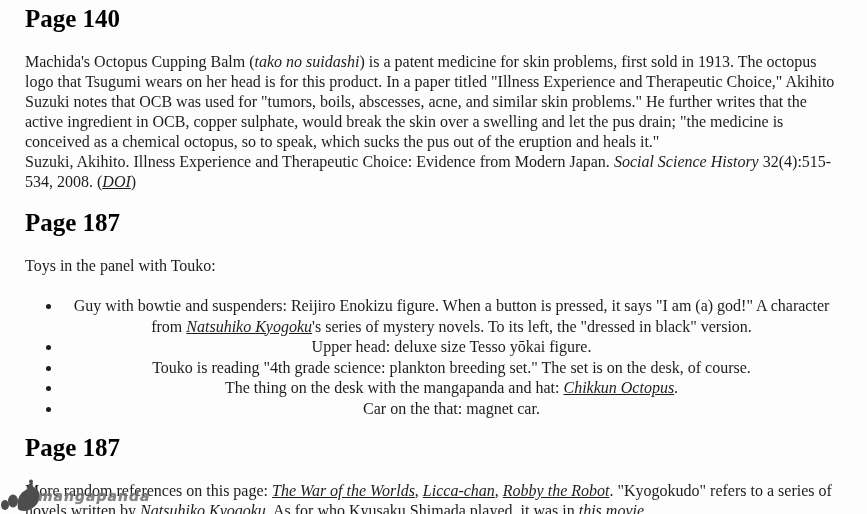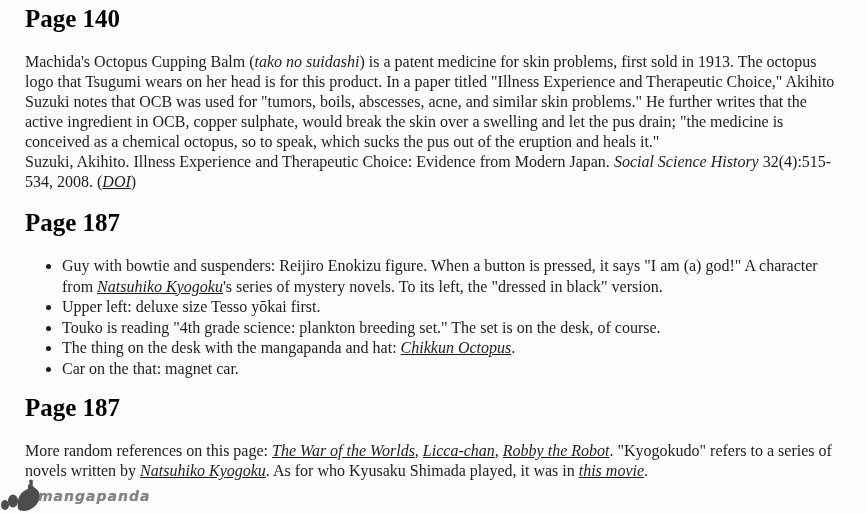--- a/index.html
+++ b/index.html
@@ -28,20 +28,21 @@
     font-weight: bold;
     color: #000000;
     margin: 18px 0 22px 0;
   }
   #doc h2:first-child { margin-top: 0; }
   #doc p { margin: 0 0 20px 0; }
   #doc ul {
     margin: 14px 0 18px 0;
     padding-left: 37px;
     list-style-type: disc;
+    text-align: center;
   }
   #doc li { line-height: 20.5px; }
   .it { font-style: italic; }
   .lnk {
     color: inherit;
     text-decoration: underline;
     cursor: pointer;
     font-style: italic;
   }
   #watermark {
@@ -66,23 +67,24 @@
     margin-left: -4px;
   }
 </style>
 </head>
 <body>
 
 <main id="doc">
     <h2>Page 140</h2>
     <p><span>Machida's Octopus Cupping Balm (</span><span class="it">tako no suidashi</span><span>) is a patent medicine for skin problems, first sold in 1913. The octopus logo that Tsugumi wears on her head is for this product. In a paper titled "Illness Experience and Therapeutic Choice," Akihito Suzuki notes that OCB was used for "tumors, boils, abscesses, acne, and similar skin problems." He further writes that the active ingredient in OCB, copper sulphate, would break the skin over a swelling and let the pus drain; "the medicine is conceived as a chemical octopus, so to speak, which sucks the pus out of the eruption and heals it."</span><br><span>Suzuki, Akihito. Illness Experience and Therapeutic Choice: Evidence from Modern Japan. </span><span class="it">Social Science History</span><span> 32(4):515-534, 2008. (</span><a class="lnk" href="#">DOI</a><span>)</span></p>
     <h2>Page 187</h2>
+    <p><span>Toys in the panel with Touko:</span></p>
     <ul>
       <li><span>Guy with bowtie and suspenders: Reijiro Enokizu figure. When a button is pressed, it says "I am (a) god!" A character from </span><a class="lnk" href="#">Natsuhiko Kyogoku</a><span>'s series of mystery novels. To its left, the "dressed in black" version.</span></li>
-      <li><span>Upper left: deluxe size Tesso yōkai first.</span></li>
+      <li><span>Upper head: deluxe size Tesso yōkai figure.</span></li>
       <li><span>Touko is reading "4th grade science: plankton breeding set." The set is on the desk, of course.</span></li>
       <li><span>The thing on the desk with the mangapanda and hat: </span><a class="lnk" href="#">Chikkun Octopus</a><span>.</span></li>
       <li><span>Car on the that: magnet car.</span></li>
     </ul>
     <h2>Page 187</h2>
     <p><span>More random references on this page: </span><a class="it lnk" href="#">The War of the Worlds</a><span>, </span><a class="lnk" href="#">Licca-chan</a><span>, </span><a class="lnk" href="#">Robby the Robot</a><span>. "Kyogokudo" refers to a series of novels written by </span><a class="lnk" href="#">Natsuhiko Kyogoku</a><span>. As for who Kyusaku Shimada played, it was in </span><a class="lnk" href="#">this movie</a><span>.</span></p>
   </main>
 
 <div id="watermark">
   <svg width="42" height="34" viewBox="0 0 42 34" aria-hidden="true">

